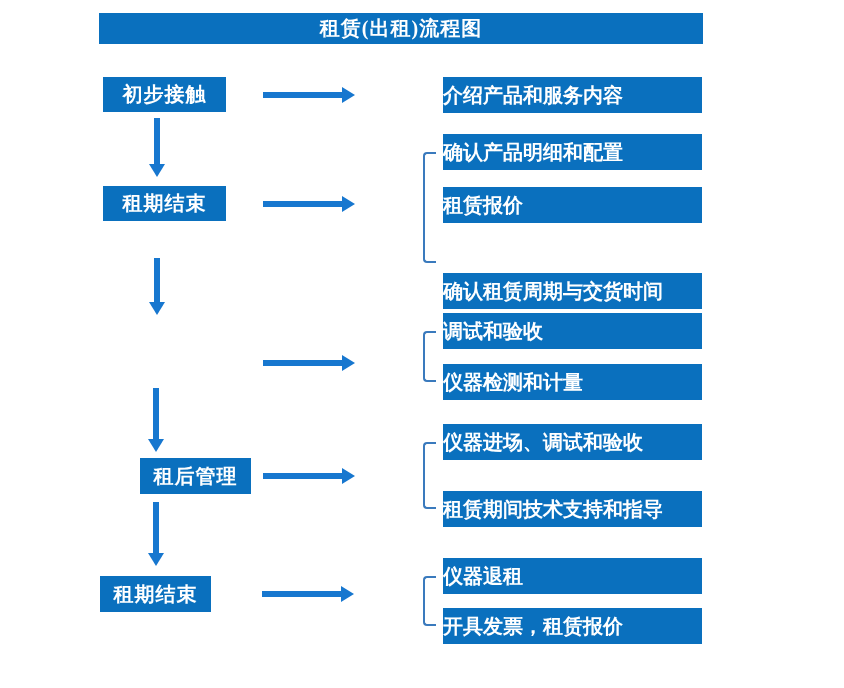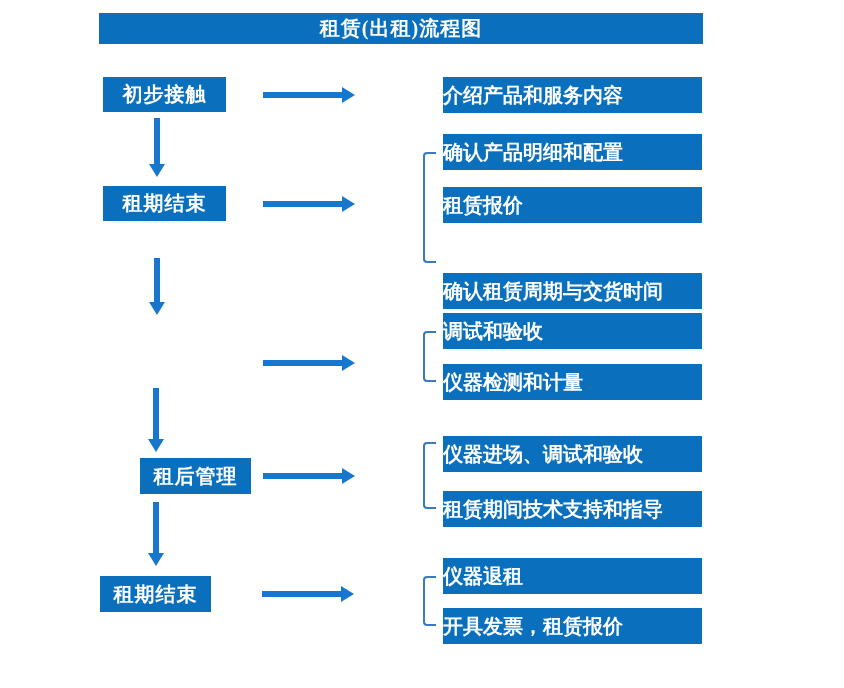--- a/index.html
+++ b/index.html
@@ -109,18 +109,18 @@
   <div class="bracket" style="left:423px;top:331px;height:51px;"></div>
   <div class="bracket" style="left:423px;top:442px;height:67px;"></div>
   <div class="bracket" style="left:423px;top:576px;height:50px;"></div>
 
   <div class="bluebox outbox" style="left:443px;top:77px;width:259px;height:36px;">介绍产品和服务内容</div>
   <div class="bluebox outbox" style="left:443px;top:134px;width:259px;height:36px;">确认产品明细和配置</div>
   <div class="bluebox outbox" style="left:443px;top:187px;width:259px;height:36px;">租赁报价</div>
   <div class="bluebox outbox" style="left:443px;top:245px;width:259px;height:36px;margin-top:28px;">确认租赁周期与交货时间</div>
   <div class="bluebox outbox" style="left:443px;top:313px;width:259px;height:36px;">调试和验收</div>
   <div class="bluebox outbox" style="left:443px;top:364px;width:259px;height:36px;">仪器检测和计量</div>
-  <div class="bluebox outbox" style="left:443px;top:424px;width:259px;height:36px;margin-top:12px;">仪器进场、调试和验收</div>
+  <div class="bluebox outbox" style="left:443px;top:424px;width:259px;height:36px;">仪器进场、调试和验收</div>
   <div class="bluebox outbox" style="left:443px;top:491px;width:259px;height:36px;">租赁期间技术支持和指导</div>
   <div class="bluebox outbox" style="left:443px;top:558px;width:259px;height:36px;">仪器退租</div>
   <div class="bluebox outbox" style="left:443px;top:608px;width:259px;height:36px;">开具发票，租赁报价</div>
 
 </div>
 
 </body></html>

